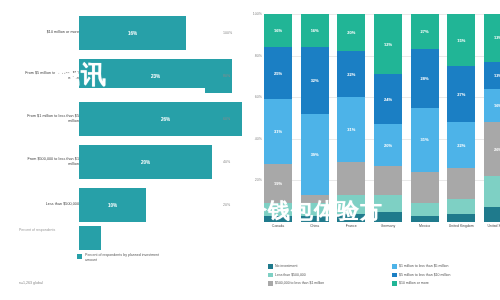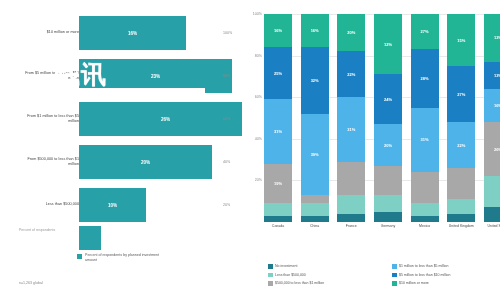--- a/index.html
+++ b/index.html
@@ -278,14 +278,15 @@
         </div>
         <div class="rp-lg-item">
           <span class="rp-lg-sw" style="background: rgb(33, 181, 150);"></span>
           <span class="rp-lg-tx">$10 million or more</span>
         </div>
       </div>
   </div>
 
   <div class="ovl-strip"></div>
   <div class="ovl" id="ovl-a">钱讯</div>
+  <div class="ovl" id="ovl-b">冷钱包体验方</div>
 
 </div>
 
 </body></html>

